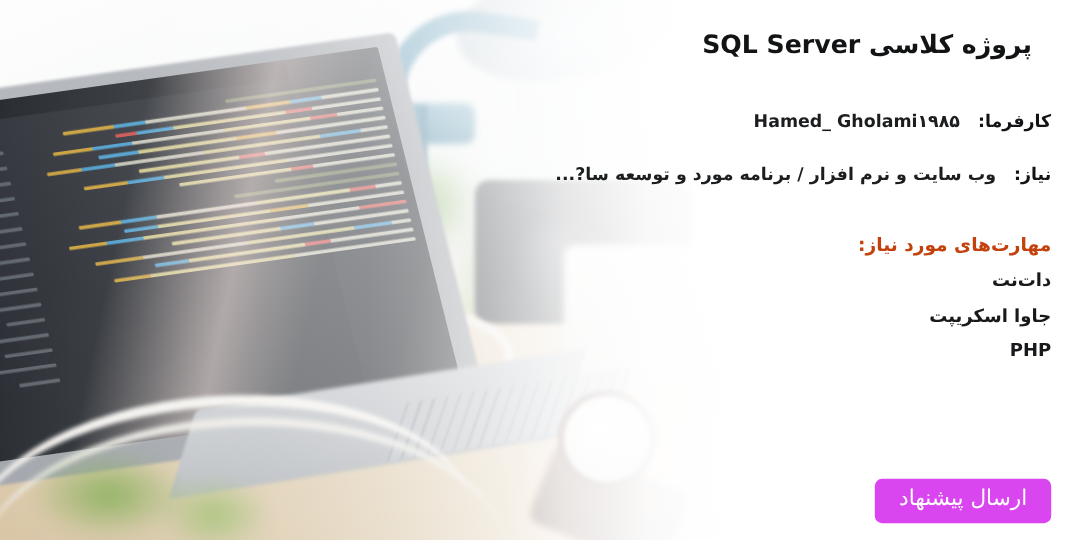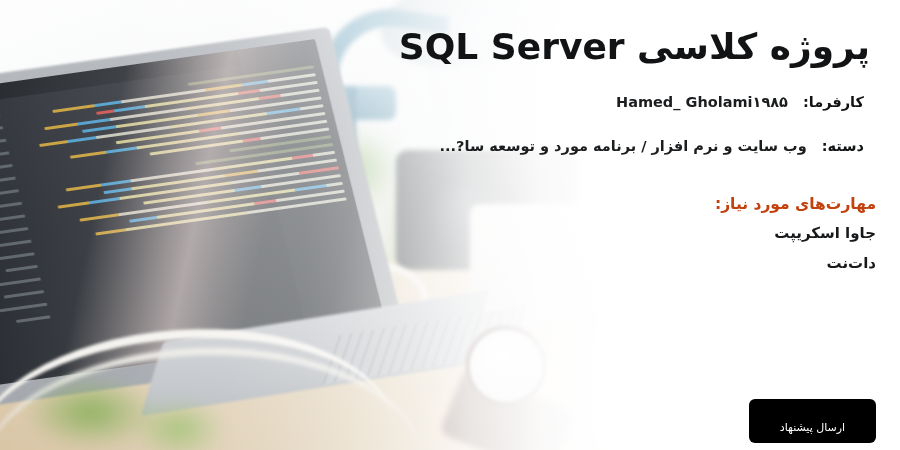--- a/index.html
+++ b/index.html
@@ -271,30 +271,30 @@
   
   .content {
     position: absolute;
     right: 24px; top: 0;
     width: 700px; height: 450px;
     text-align: right;
     direction: rtl;
   }
 
   .project-title {
-    position: absolute; right: 6px; top: 24px; width: 100%;
-    font-size: 36px;
+    position: absolute; right: 16px; top: 24px; width: 100%;
+    font-size: 21px;
     font-weight: bold;
     color: #111315;
     line-height: 1.3;
     letter-spacing: 0;
   }
 
   .meta-row {
-    position: absolute; right: 12px; width: 100%;
+    position: absolute; right: 0; width: 100%;
     font-size: 14.5px;
     font-weight: bold;
     color: #1b1d1f;
     line-height: 1.5;
     white-space: nowrap;
     overflow: hidden;
   }
   .meta-employer { top: 92px; }
   .meta-category { top: 136px; }
 
@@ -314,24 +314,24 @@
     font-size: 15px;
     font-weight: bold;
     color: #17191b;
     line-height: 1.95;
   }
 
   .cta-wrap { position: absolute; right: 0; top: 399px; }
   .cta-button {
     display: inline-block;
     min-width: 127px;
-    padding: 22px 20px 8px;
-    background: #000000;
+    padding: 6px 20px 8px;
+    background: #d946ef;
     color: #ffffff;
-    font-size: 11px;
+    font-size: 18px;
     font-weight: normal;
     text-align: center;
     border: none;
     border-radius: 6px;
     cursor: pointer;
     line-height: 1.25;
     font-family: "DejaVu Sans", "Liberation Sans", sans-serif;
   }
 
   .watermark {
@@ -439,28 +439,29 @@
   <div class="content">
 
     <div class="project-title">پروژه کلاسی SQL Server</div>
 
     <div class="meta-row meta-employer">
       <span class="meta-label">کارفرما:</span>
       <span class="meta-value">Hamed_ Gholami۱۹۸۵</span>
     </div>
 
     <div class="meta-row meta-category">
-      <span class="meta-label">دسته:</span>
+      <span class="meta-label">نیاز:</span>
       <span class="meta-value">وب سایت و نرم افزار / برنامه مورد و توسعه سا?...</span>
     </div>
 
     <div class="skills">
       <div class="skills-title">مهارت‌های مورد نیاز:</div>
+      <div class="skill-item">دات‌نت</div>
       <div class="skill-item">جاوا اسکریپت</div>
-      <div class="skill-item">دات‌نت</div>
+      <div class="skill-item">PHP</div>
     </div>
 
     <div class="cta-wrap">
       <button class="cta-button">ارسال پیشنهاد</button>
     </div>
   </div>
 
 
 </div>
 

